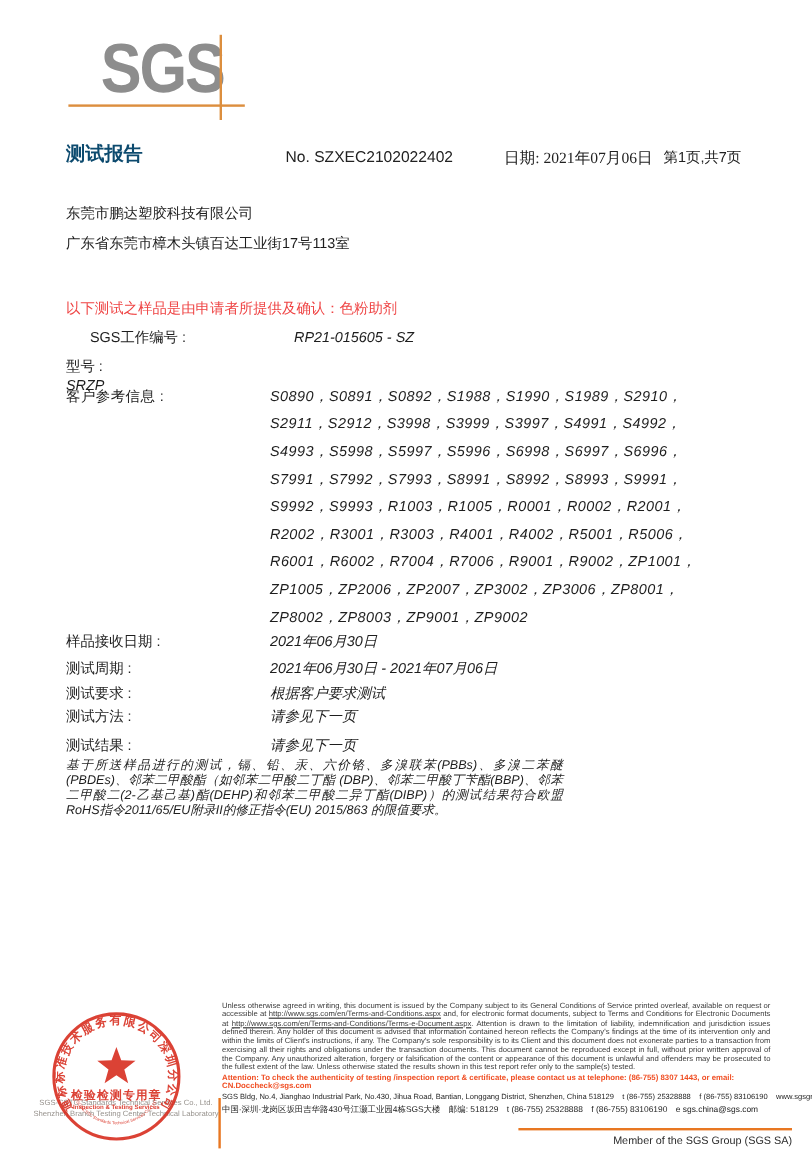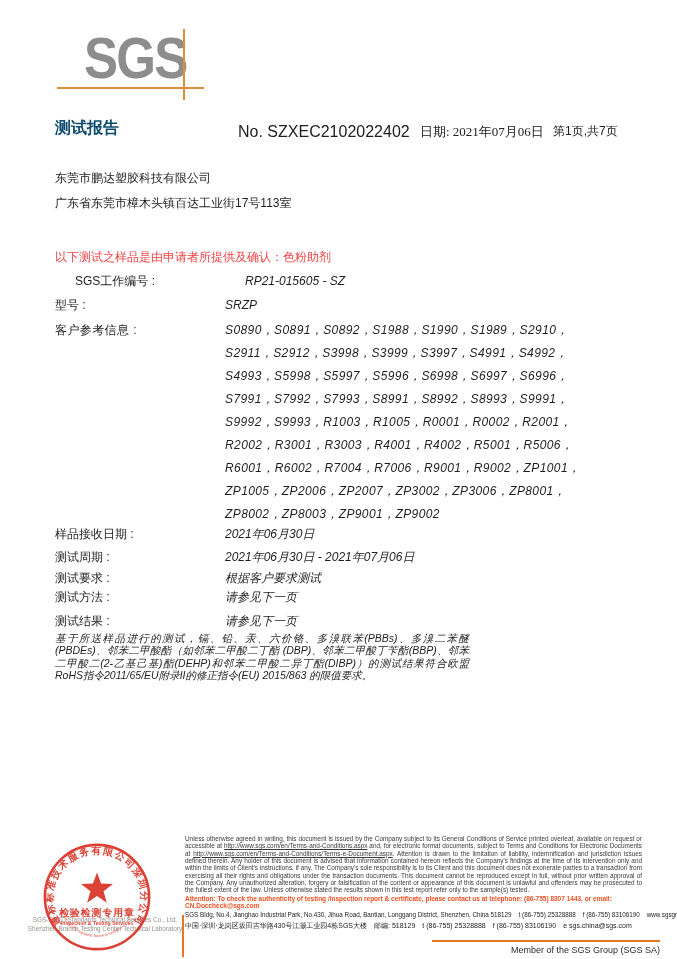--- a/index.html
+++ b/index.html
@@ -9,35 +9,35 @@
 
   
   .logo-text { position:absolute; left:84px; top:30px; font-size:58px; font-weight:bold;
                color:#8d8d8d; line-height:56px; letter-spacing:-2px;
                transform:scaleX(.88); transform-origin:0 0; }
   .logo-hline { position:absolute; left:57px; top:87px; width:147px; height:2px; background:#dc8e3e; }
   .logo-vline { position:absolute; left:183px; top:29px; width:2px; height:71px; background:#dc8e3e; }
 
   
   .title     { position:absolute; left:55px;  top:118px; font-size:16px; font-weight:bold; color:#0c4a6e; }
-  .report-no { position:absolute; left:238px; top:123px; font-size:16px; }
+  .report-no { position:absolute; left:238px; top:123px; font-size:13px; }
   .h-date    { position:absolute; left:420px; top:123px; font-size:13px;font-family:Liberation Serif, serif; }
   .h-page    { position:absolute; left:553px; top:123px; font-size:12px; }
 
   
   .applicant { position:absolute; left:55px; top:166px; font-size:12px; line-height:25px; color:#1e1e1e; }
 
   
   .intro { position:absolute; left:55px; top:249px; font-size:12px; color:#ef4444; }
   .info  { position:absolute; left:55px; top:273px; width:586px; font-size:12px; color:#1e1e1e; }
   .row   { display:flex; align-items:flex-start; line-height:16px; }
   .row .label { width:170px; flex:none; }
   .row .value { flex:1;font-style:italic; }
   .r-job      { height:24px;margin-left:20px; }
-  .r-model    { height:22px; }
+  .r-model    { height:22px;flex-direction:column; }
   .r-received { height:23px; }
   .r-period   { height:21px; }
   .r-req      { height:19px; }
   .r-method   { height:24px; }
   .r-result   { height:19px; }
   .ref-line   { height:23px; line-height:23px; letter-spacing:.4px; }
   .r-conclusion .value { font-size:10.5px; line-height:12.4px; width:414px; flex:none; text-align:justify; }
 
   
   .stamp { position:absolute; left:38px; top:838px; width:118px; height:118px; z-index:2; opacity:.88; }

